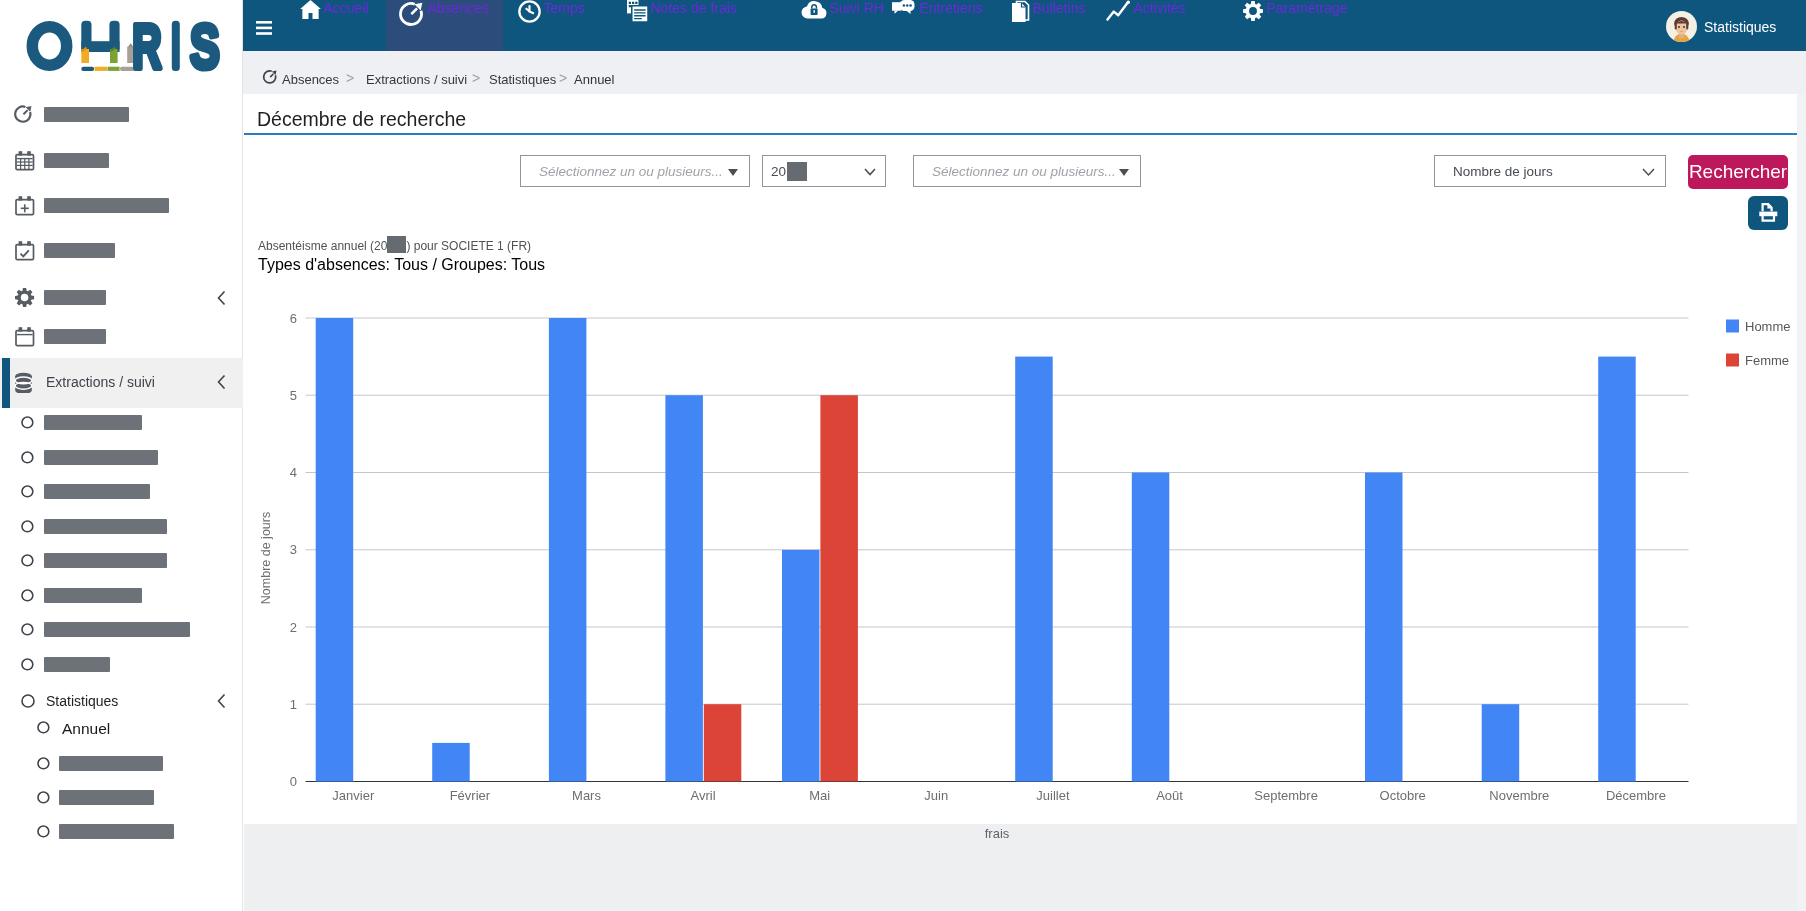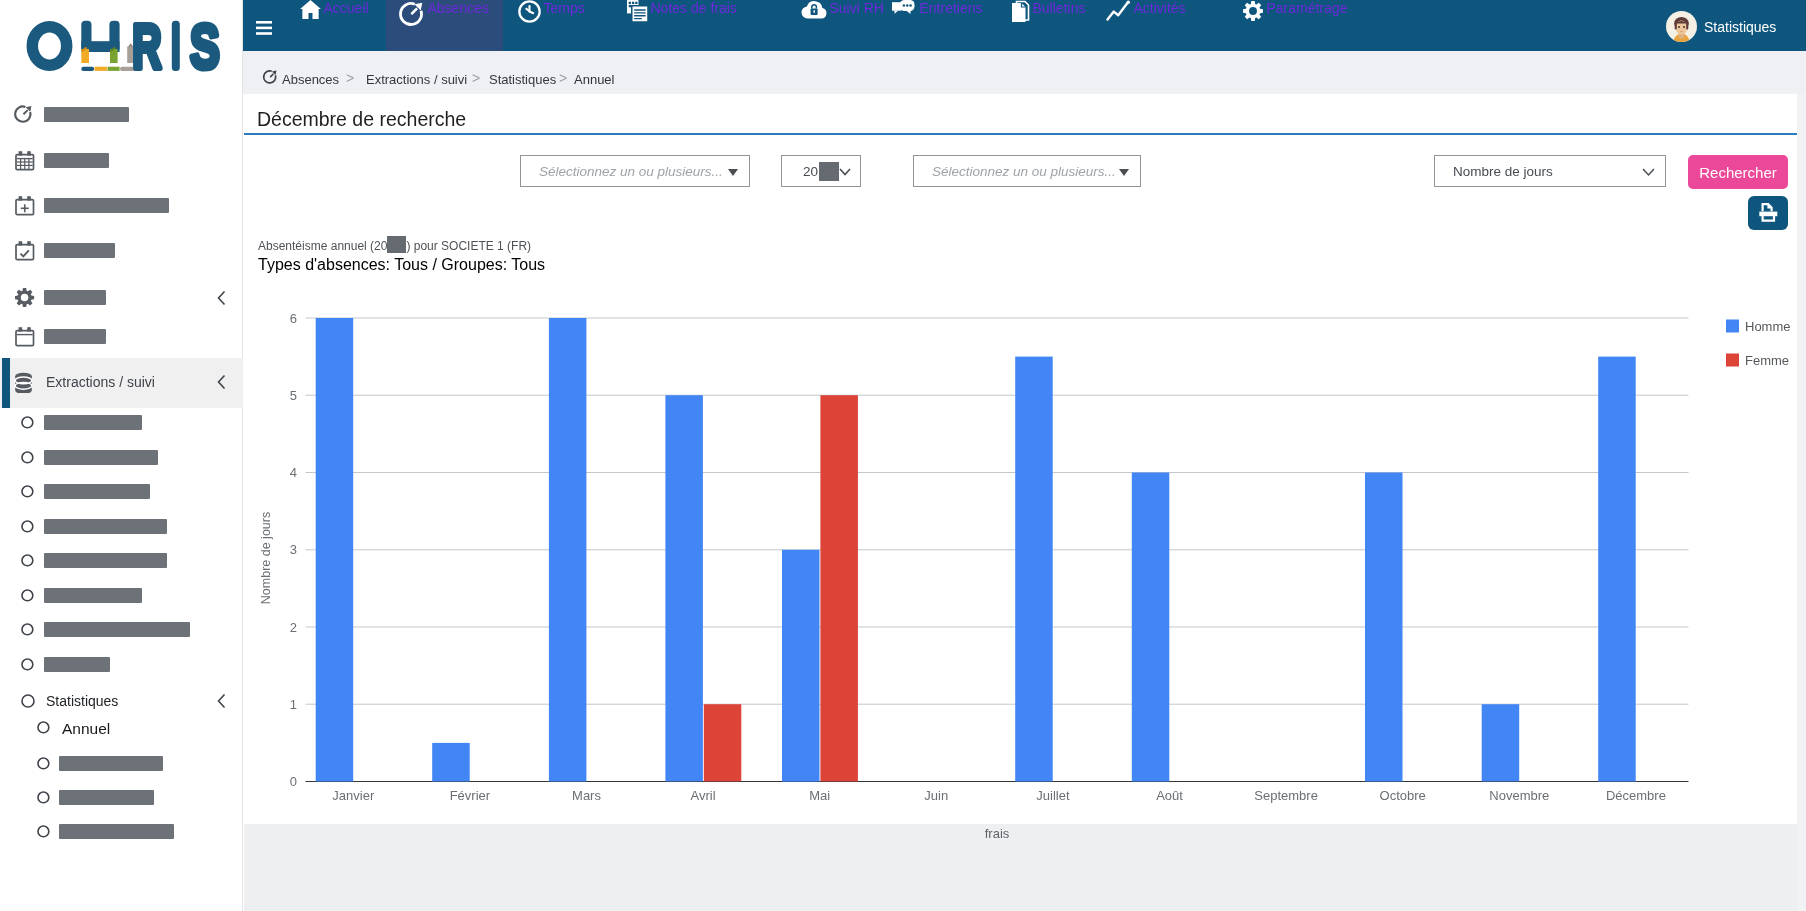--- a/index.html
+++ b/index.html
@@ -137,33 +137,33 @@
 
 <div class="abs" style="left:1797px;top:94px;width:9px;height:817px;background:#f0f2f4"></div>
 
 <div class="abs" style="left:257px;top:108px;font-size:19.5px;color:#1e2022">Décembre de recherche</div>
 <div class="abs" style="left:244px;top:133px;width:1553px;height:2px;background:#2e7cbe"></div>
 
 <div class="sel" style="left:520px;width:230px;padding-left:18px">
       <span class="ph">Sélectionnez un ou plusieurs...</span>
       <span class="caret"></span>
     </div>
-<div class="sel" style="left:781px;width:80px;padding-left:21px">20<span class="redact" style="width:20px;height:19px;margin-left:1px"></span>
+<div class="sel" style="left:762px;width:124px;padding-left:8px">20<span class="redact" style="width:20px;height:19px;margin-left:1px"></span>
 <svg class="abs" style="right:9px;top:12px" width="12" height="8" viewBox="0 0 12 8">
         <path d="M1 1 6 6.5 11 1" fill="none" stroke="#4a4f54" stroke-width="1.6"></path>
       </svg></div>
 <div class="sel" style="left:913px;width:228px;padding-left:18px">
       <span class="ph">Sélectionnez un ou plusieurs...</span>
       <span class="caret"></span>
     </div>
 <div class="sel" style="left:1434px;width:232px;padding-left:18px">Nombre de jours
 <svg class="abs" style="right:10px;top:12px" width="13" height="9" viewBox="0 0 13 9">
         <path d="M1 1 6.5 7 12 1" fill="none" stroke="#4a4f54" stroke-width="1.5"></path>
       </svg></div>
-<div class="abs" style="left:1688px;top:155px;width:100px;height:34px;background:#ec4899;border-radius:5px;color:#fff;font-size:15px;display:flex;align-items:center;justify-content:center;box-sizing:border-box">Rechercher</div>
+<div class="abs" style="left:1688px;top:155px;width:100px;height:34px;background:#be185d;border-radius:5px;color:#fff;font-size:19px;display:flex;align-items:center;justify-content:center;box-sizing:border-box">Rechercher</div>
 <div class="abs" style="left:1748px;top:196px;width:40px;height:34px;background:#0e567e;border-radius:6px">
 <svg class="abs" style="left:10.5px;top:7px" width="19" height="19" viewBox="0 0 19 19">
         <path d="M3.6 8.2 V1.2 h5.6 l3.4 3.4 v3.6" fill="none" stroke="#fff" stroke-width="2.2"></path>
         <path d="M9.2 1.2 v3.4 h3.4" fill="none" stroke="#fff" stroke-width="1.6"></path>
         <rect x="0.3" y="8.6" width="18" height="4.6" fill="#fff"></rect>
         <path d="M3.6 13 v4.6 h11.4 V13" fill="none" stroke="#fff" stroke-width="2.2"></path>
       </svg>
     </div>
 
 <div class="abs" style="left:258px;top:236px;font-size:12px;color:#4e5256">Absentéisme annuel (20<span class="redact" style="width:19px;height:17px"></span>) pour SOCIETE 1 (FR)</div>

